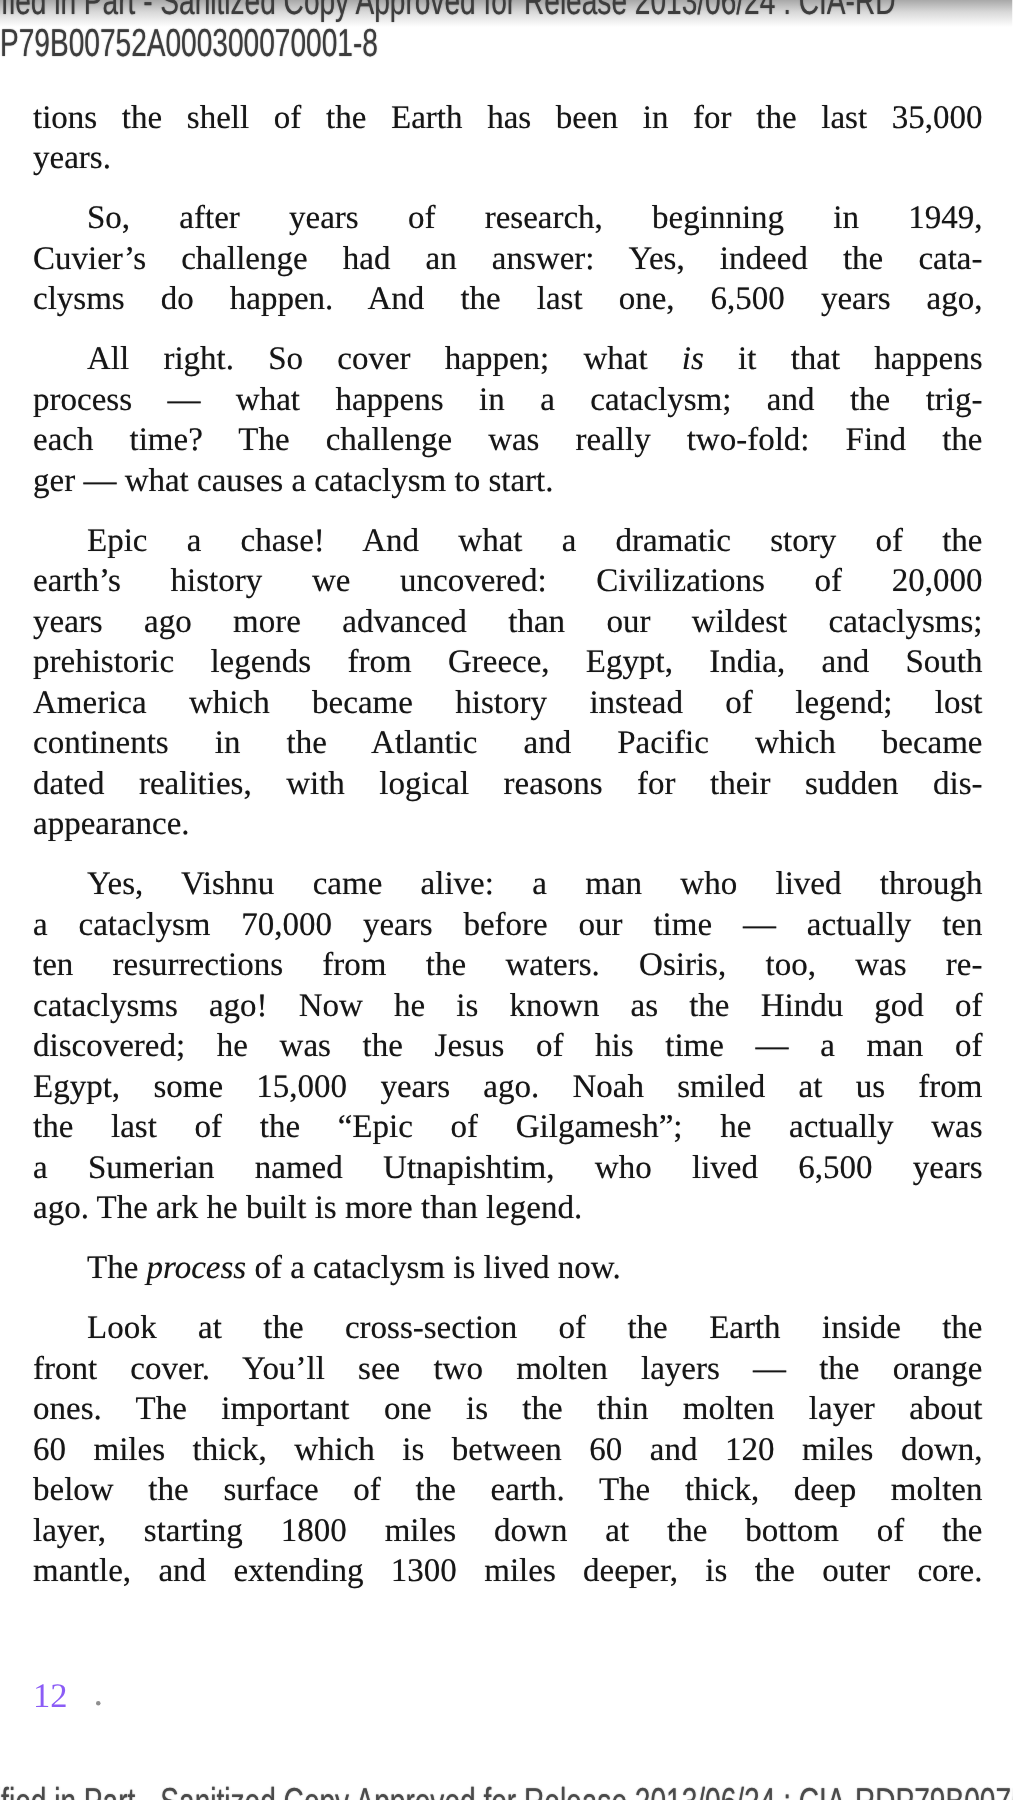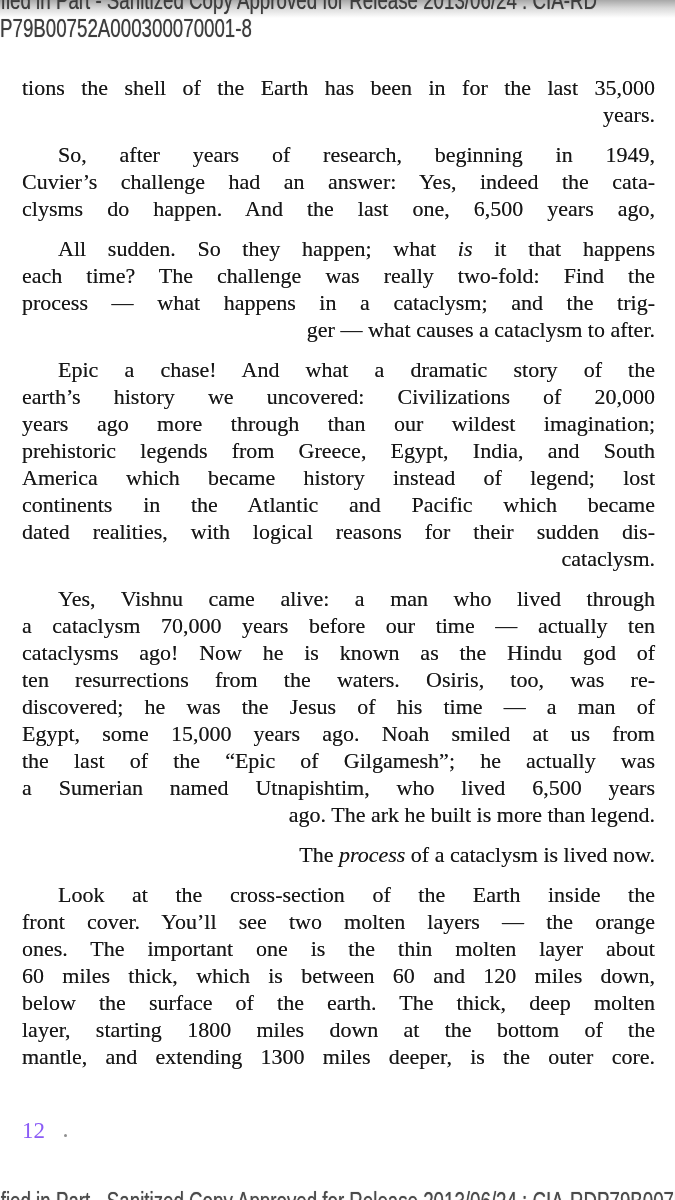--- a/index.html
+++ b/index.html
@@ -37,23 +37,23 @@
   .page-body {
     position: absolute;
     top: 62px; left: 22px;
     width: 633px;
     font-size: 22px;
     line-height: 27px;
     color: #161616;
     text-shadow: 0 0 0.5px rgba(0,0,0,0.55);
     z-index: 1;
   }
-  .para { margin: 12px 0 13px 0; }
+  .para { margin: 2px 0 13px 0; }
   .para:last-child { margin-bottom: 0; }
-  .line { text-align: right; }
+  .line { text-align: left; }
   .line.j { text-align: justify; text-align-last: justify; }
   .line.first-indent { text-indent: 36px; font-family: Liberation Serif, serif; }
   .it { font-style: italic; }
 
   .folio {
     position: absolute;
     top: 1118px; left: 22px;
     font-size: 23px;
     color: #8b5cf6;
     font-family: "Liberation Serif", serif;
@@ -81,40 +81,40 @@
     <div class="para">
       <div class="line j"><span>tions the shell of the Earth has been in for the last 35,000</span></div>
       <div class="line"><span>years.</span></div>
     </div>
     <div class="para">
       <div class="line j first-indent"><span>So, after years of research, beginning in 1949,</span></div>
       <div class="line j"><span>Cuvier’s challenge had an answer: Yes, indeed the cata-</span></div>
       <div class="line j"><span>clysms do happen. And the last one, 6,500 years ago,</span></div>
     </div>
     <div class="para">
-      <div class="line j first-indent"><span>All sudden. So they happen; what </span><span class="it">is</span><span> it that happens</span></div>
+      <div class="line j first-indent"><span>All right. So cover happen; what </span><span class="it">is</span><span> it that happens</span></div>
+      <div class="line j"><span>process — what happens in a cataclysm; and the trig-</span></div>
       <div class="line j"><span>each time? The challenge was really two-fold: Find the</span></div>
-      <div class="line j"><span>process — what happens in a cataclysm; and the trig-</span></div>
-      <div class="line"><span>ger — what causes a cataclysm to after.</span></div>
+      <div class="line"><span>ger — what causes a cataclysm to start.</span></div>
     </div>
     <div class="para">
       <div class="line j first-indent"><span>Epic a chase! And what a dramatic story of the</span></div>
       <div class="line j"><span>earth’s history we uncovered: Civilizations of 20,000</span></div>
-      <div class="line j"><span>years ago more through than our wildest imagination;</span></div>
+      <div class="line j"><span>years ago more advanced than our wildest cataclysms;</span></div>
       <div class="line j"><span>prehistoric legends from Greece, Egypt, India, and South</span></div>
       <div class="line j"><span>America which became history instead of legend; lost</span></div>
       <div class="line j"><span>continents in the Atlantic and Pacific which became</span></div>
       <div class="line j"><span>dated realities, with logical reasons for their sudden dis-</span></div>
-      <div class="line"><span>cataclysm.</span></div>
+      <div class="line"><span>appearance.</span></div>
     </div>
     <div class="para">
       <div class="line j first-indent"><span>Yes, Vishnu came alive: a man who lived through</span></div>
       <div class="line j"><span>a cataclysm 70,000 years before our time — actually ten</span></div>
+      <div class="line j"><span>ten resurrections from the waters. Osiris, too, was re-</span></div>
       <div class="line j"><span>cataclysms ago! Now he is known as the Hindu god of</span></div>
-      <div class="line j"><span>ten resurrections from the waters. Osiris, too, was re-</span></div>
       <div class="line j"><span>discovered; he was the Jesus of his time — a man of</span></div>
       <div class="line j"><span>Egypt, some 15,000 years ago. Noah smiled at us from</span></div>
       <div class="line j"><span>the last of the “Epic of Gilgamesh”; he actually was</span></div>
       <div class="line j"><span>a Sumerian named Utnapishtim, who lived 6,500 years</span></div>
       <div class="line"><span>ago. The ark he built is more than legend.</span></div>
     </div>
     <div class="para">
       <div class="line first-indent"><span>The </span><span class="it">process</span><span> of a cataclysm is lived now.</span></div>
     </div>
     <div class="para">

